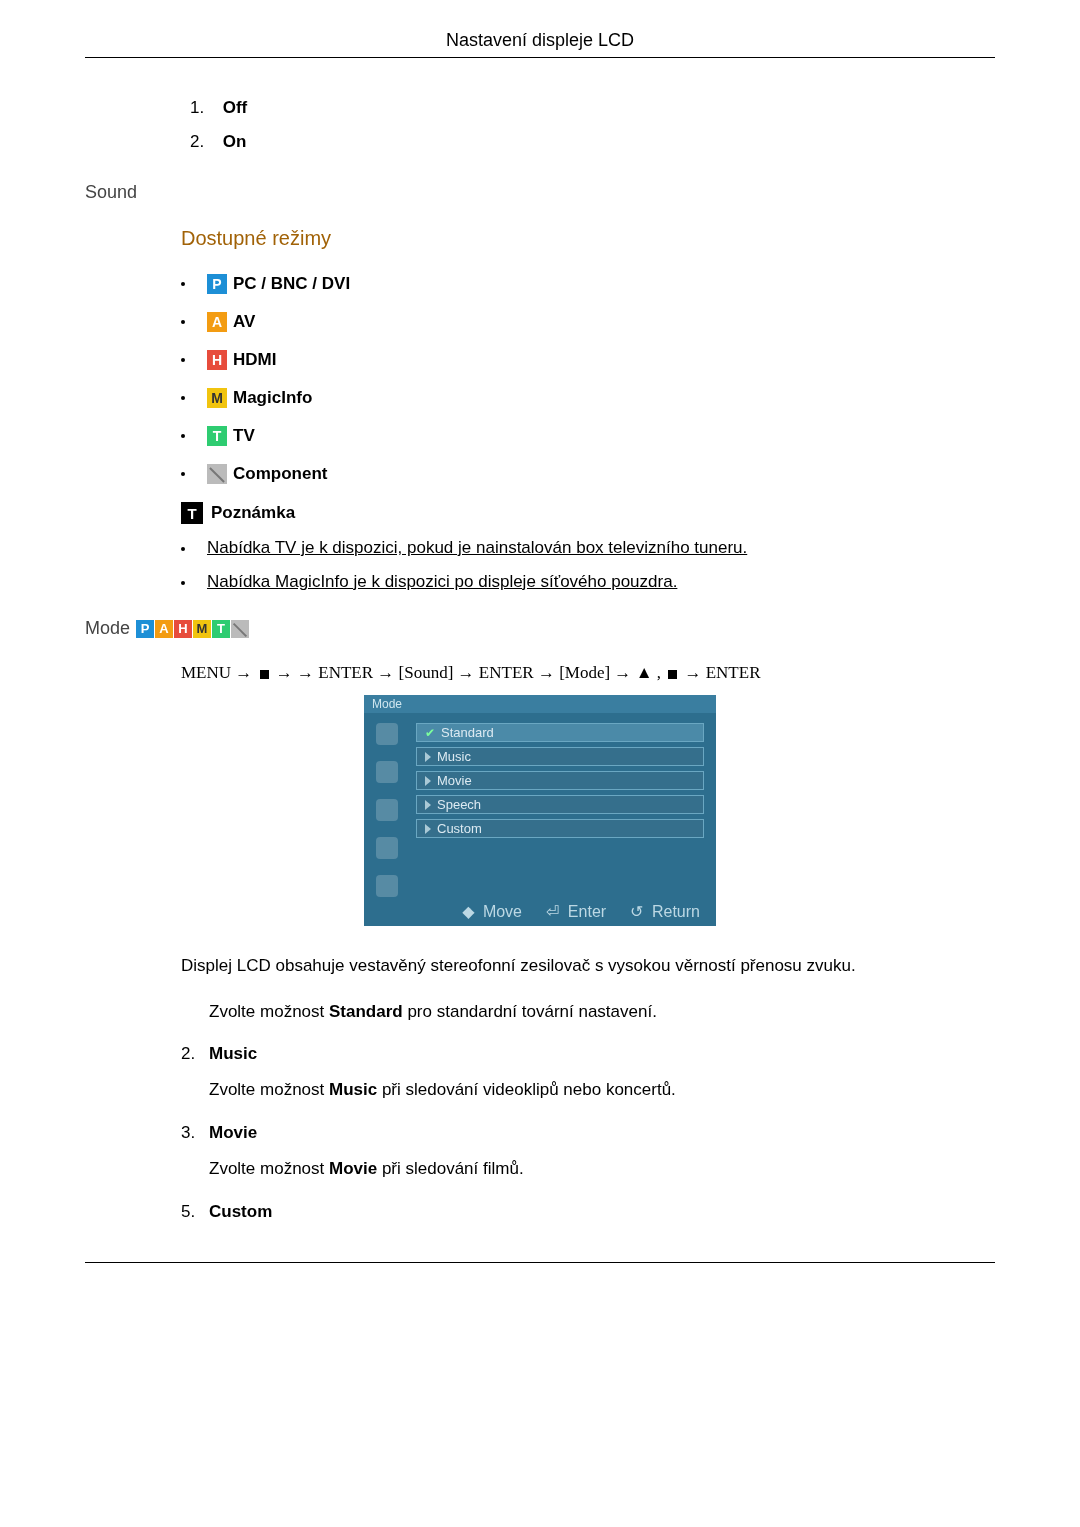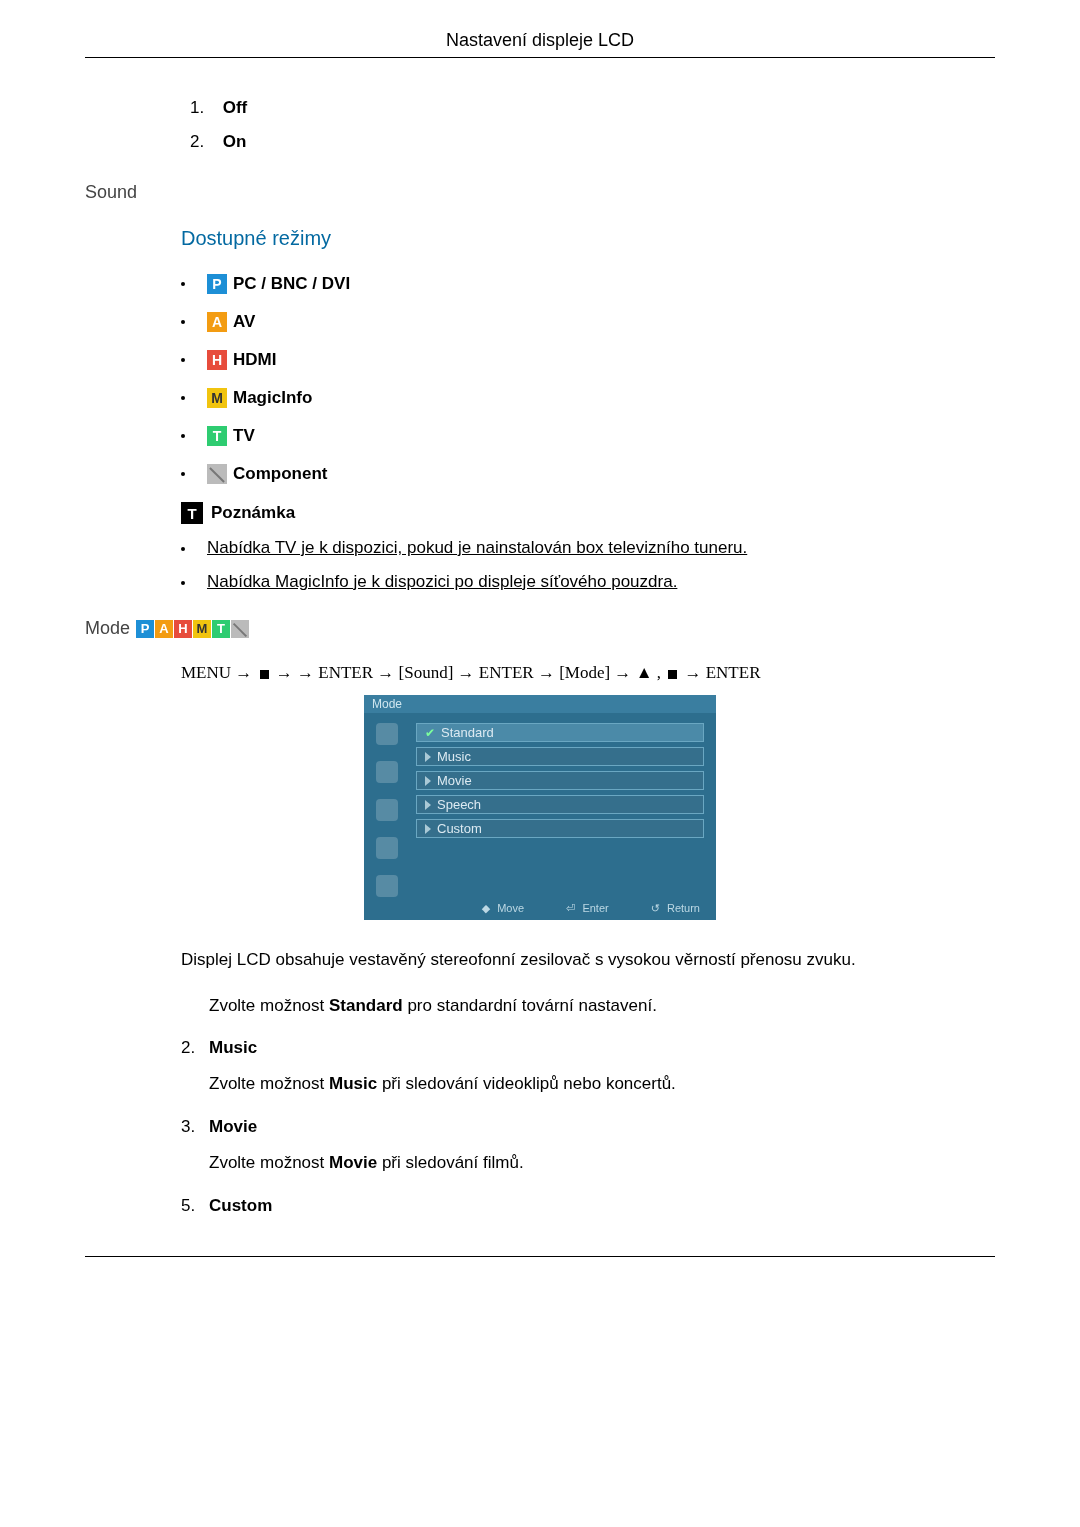--- a/index.html
+++ b/index.html
@@ -44,21 +44,21 @@
     width: 28px;
   }
   .bold { font-weight: bold; }
   .h2 {
     font-size: 18px;
     color: #444;
     margin-bottom: 24px;
   }
   .h3 {
     font-size: 20px;
-    color: #0369a1;
+    color: #a16207;
     margin-left: 96px;
     margin-bottom: 24px;
   }
   .mode-row {
     display: flex;
     align-items: center;
     gap: 6px;
     margin-bottom: 24px;
   }
   .bullet-list {
@@ -203,23 +203,23 @@
   .osd-item.sel {
     background: #4b8aa8;
   }
   .osd-check { color:#7cff9c; font-size:12px; }
   .osd-tri {
     display:inline-block;width:0;height:0;border-top:5px solid transparent;border-bottom:5px solid transparent;border-left:6px solid #aac9d6;
   }
   .osd-footer {
     display: flex;
     justify-content: flex-end;
-    gap: 38px;
+    gap: 20px;
     padding: 5px 16px;
-    font-size: 11px;
+    font-size: 16px;
     color: #bcd8e4;
   }
   .osd-footer span::before {
     content: "";
     display:inline-block;
     margin-right:4px;
   }
 
   .desc-para {
     margin-left: 96px;

